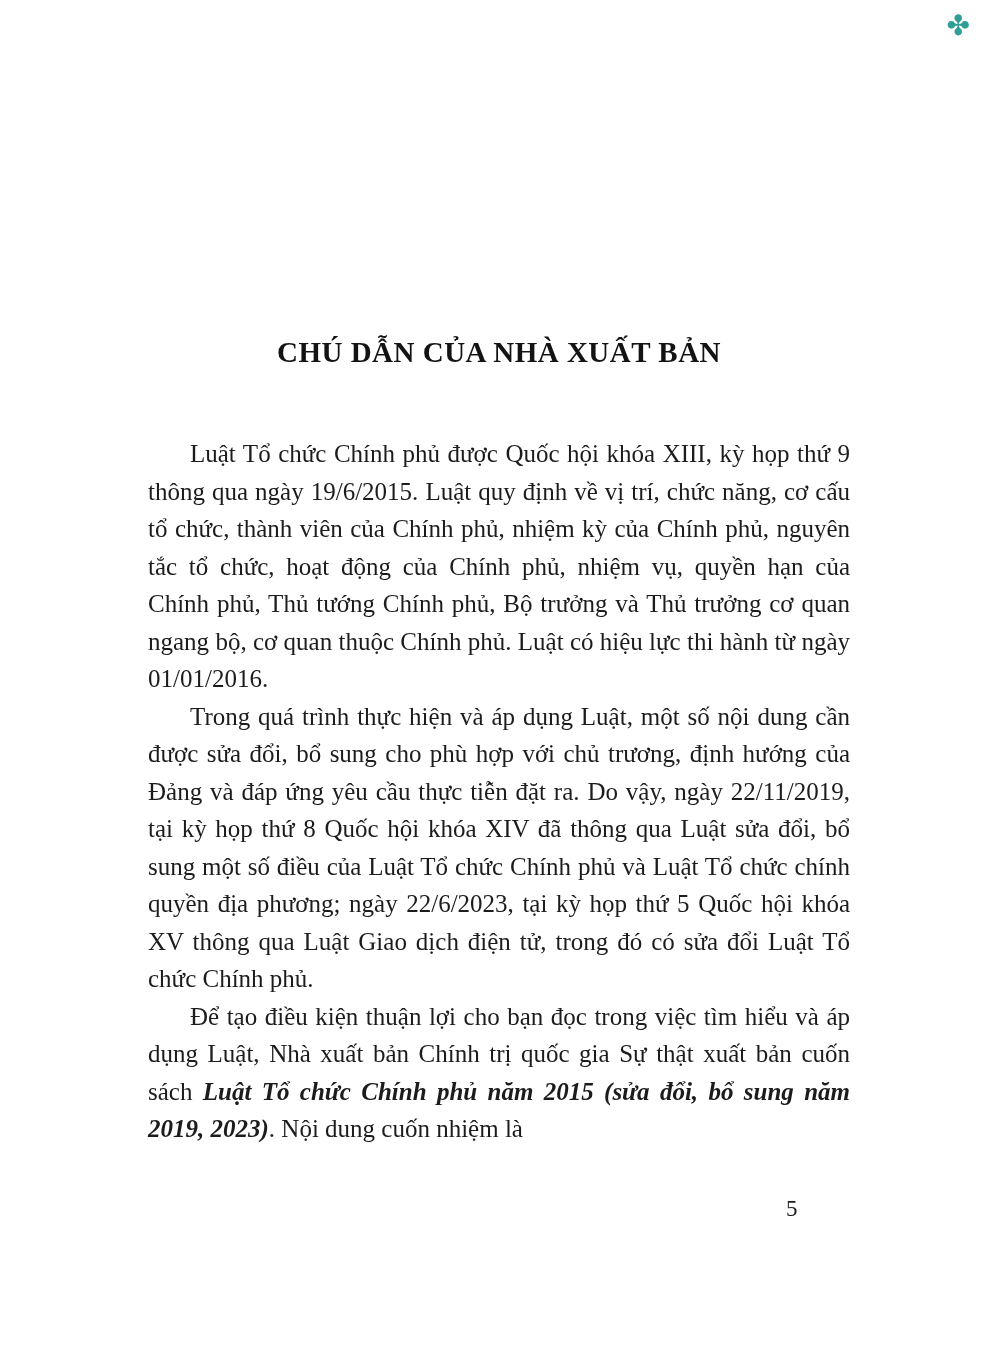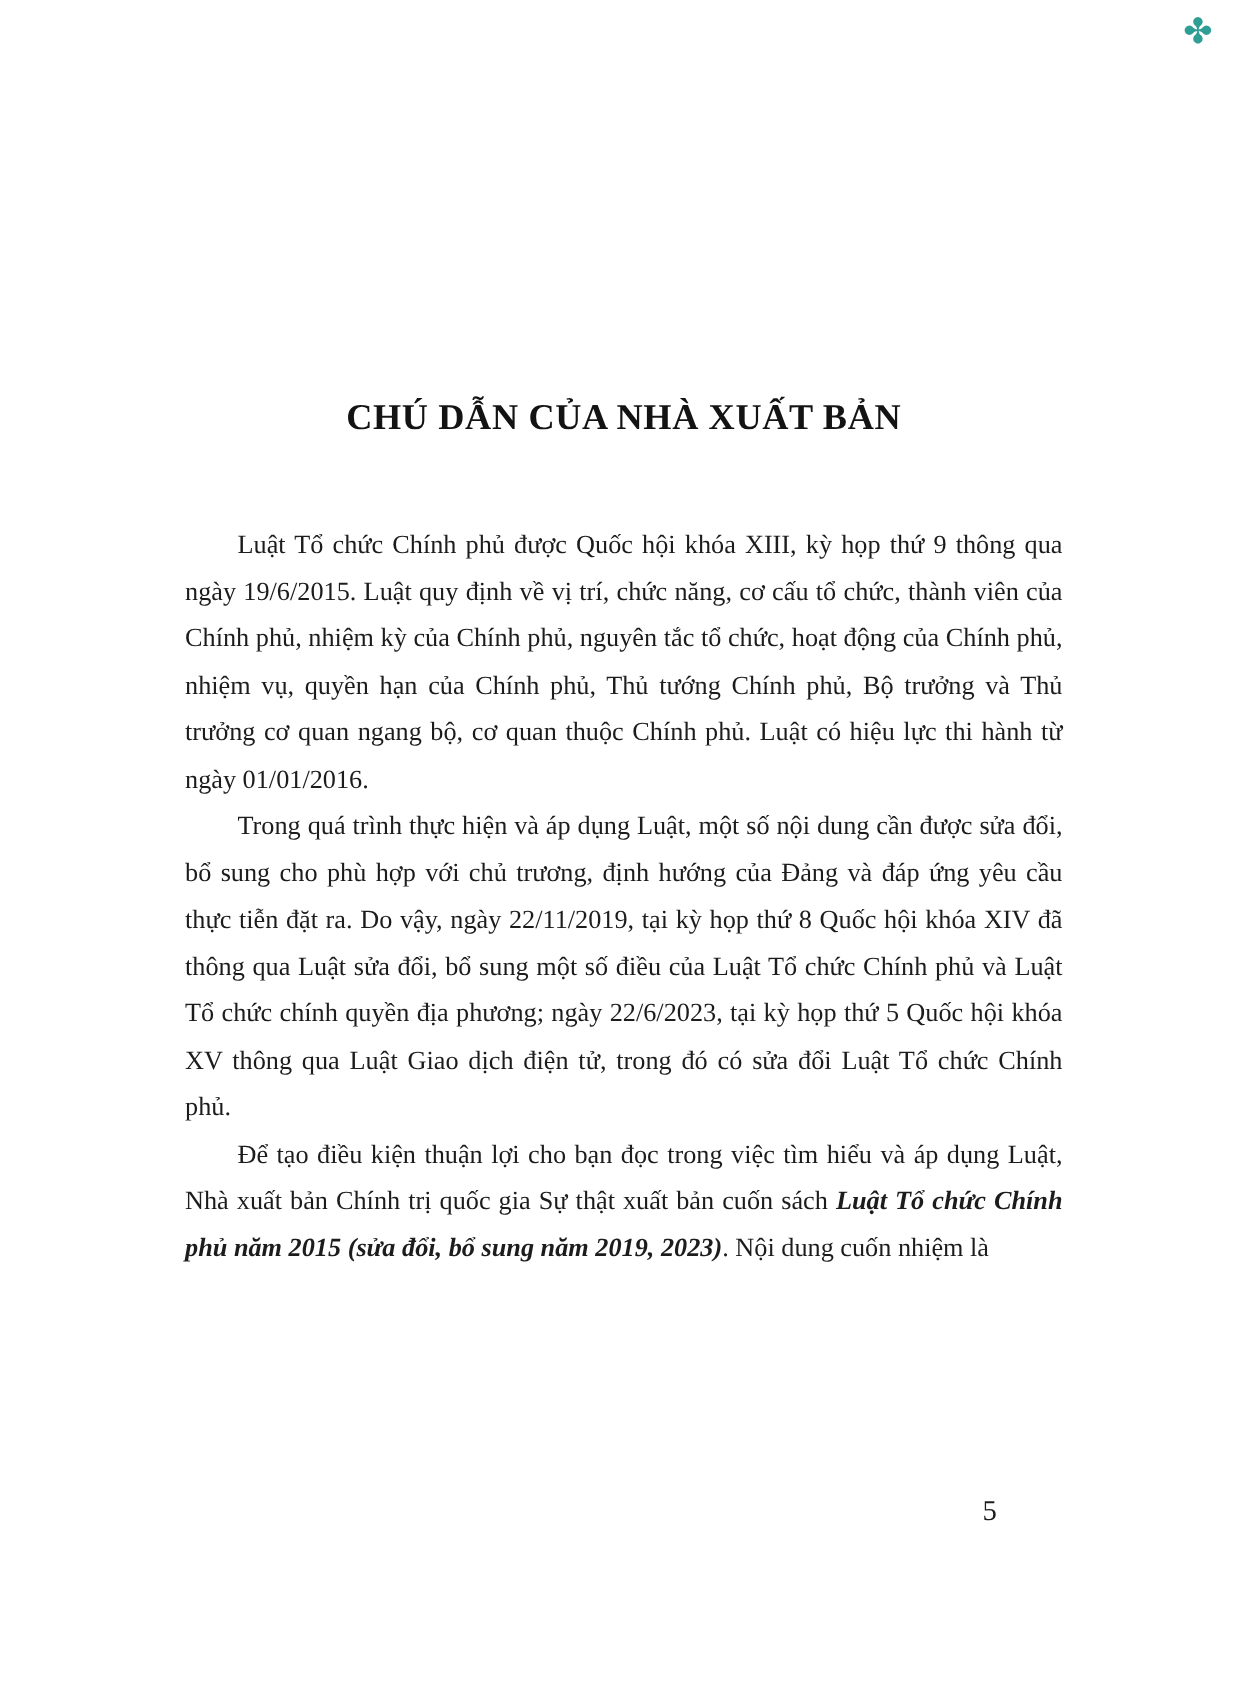--- a/index.html
+++ b/index.html
@@ -21,33 +21,33 @@
     right: 30px;
     font-size: 28px;
     line-height: 28px;
     color: #2f9e94;
     user-select: none;
   }
   .content {
     position: absolute;
     left: 148px;
     right: 150px;
-    top: 318px;
+    top: 336px;
   }
   .title {
     font-size: 29px;
     font-weight: bold;
     text-align: center;
     margin: 0 0 66px 0;
     color: #131313;
     letter-spacing: 0.5px;
   }
   .body-text p {
     margin: 0;
-    font-size: 21px;
+    font-size: 25px;
     line-height: 37.5px;
     text-align: justify;
     text-indent: 42px;
     color: #1c1c1c;
   }
   .body-text .bold-italic {
     font-weight: bold;
     font-style: italic;
   }
   .page-number {

